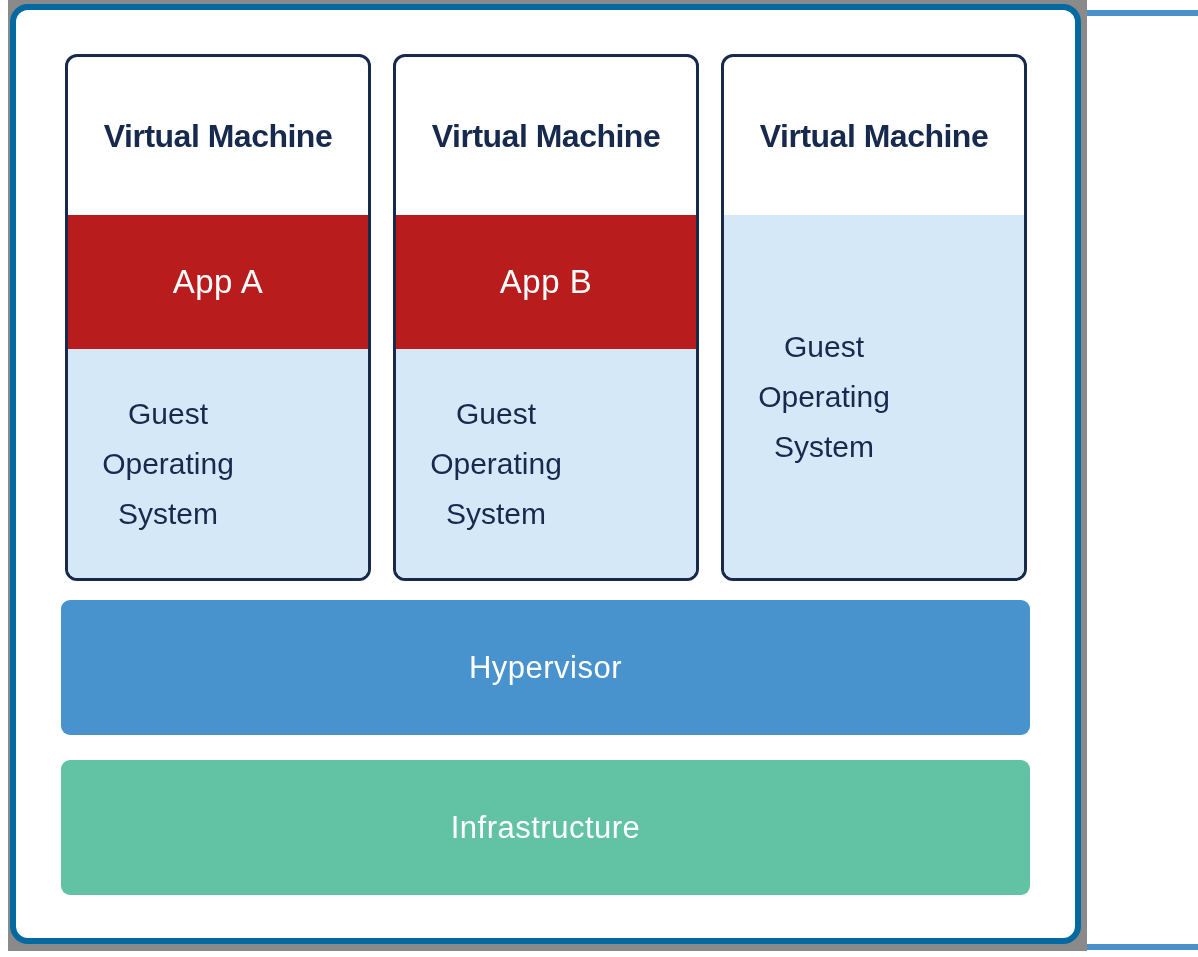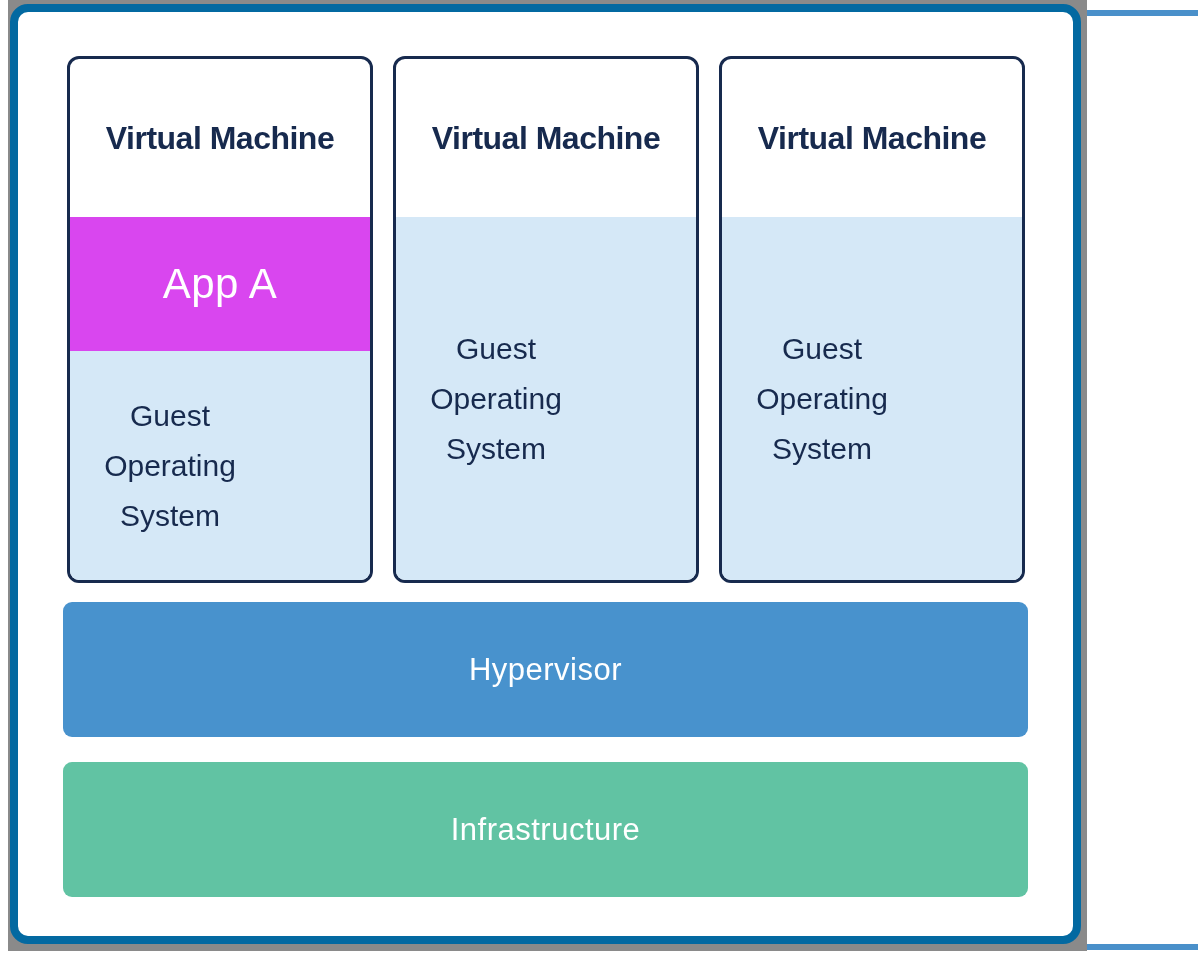--- a/index.html
+++ b/index.html
@@ -26,21 +26,21 @@
   }
   
   .main-card {
     position: absolute;
     left: 10px;
     top: 4px;
     width: 1071px;   
     height: 940px;   
     box-sizing: border-box;
     background: #ffffff;
-    border: 8px solid #0369a1;
+    border: 6px solid #0369a1;
     border-radius: 18px;
   }
   
   .next-card {
     position: absolute;
     left: 1087px;
     top: 10px;
     width: 130px;
     height: 940px;   
     box-sizing: border-box;
@@ -74,26 +74,26 @@
     align-items: center;
     justify-content: center;
     font-size: 32px;
     font-weight: bold;
     letter-spacing: -0.5px;
     color: #172a4e;
     white-space: nowrap;
   }
   .vm-app {
     height: 134px;
-    background: #d946ef;
+    background: #b91c1c;
     color: #ffffff;
     display: flex;
     align-items: center;
     justify-content: center;
-    font-size: 42px;
+    font-size: 33px;
     letter-spacing: 0.5px;
   }
   .vm-os {
     flex: 1;
     background: #d5e8f7;
     color: #172a4e;
     display: flex;
     align-items: center;
     justify-content: flex-start;
     text-align: center;
@@ -140,20 +140,21 @@
       <div class="vm-box">
         <div class="vm-title">Virtual Machine</div>
         <div class="vm-app">App A</div>
         <div class="vm-os">
           <span class="os-text">Guest Operating System</span>
         </div>
       </div>
 
       <div class="vm-box">
         <div class="vm-title">Virtual Machine</div>
+        <div class="vm-app">App B</div>
         <div class="vm-os">
           <span class="os-text">Guest Operating System</span>
         </div>
       </div>
 
       <div class="vm-box">
         <div class="vm-title">Virtual Machine</div>
         <div class="vm-os">
           <span class="os-text">Guest Operating System</span>
         </div>

